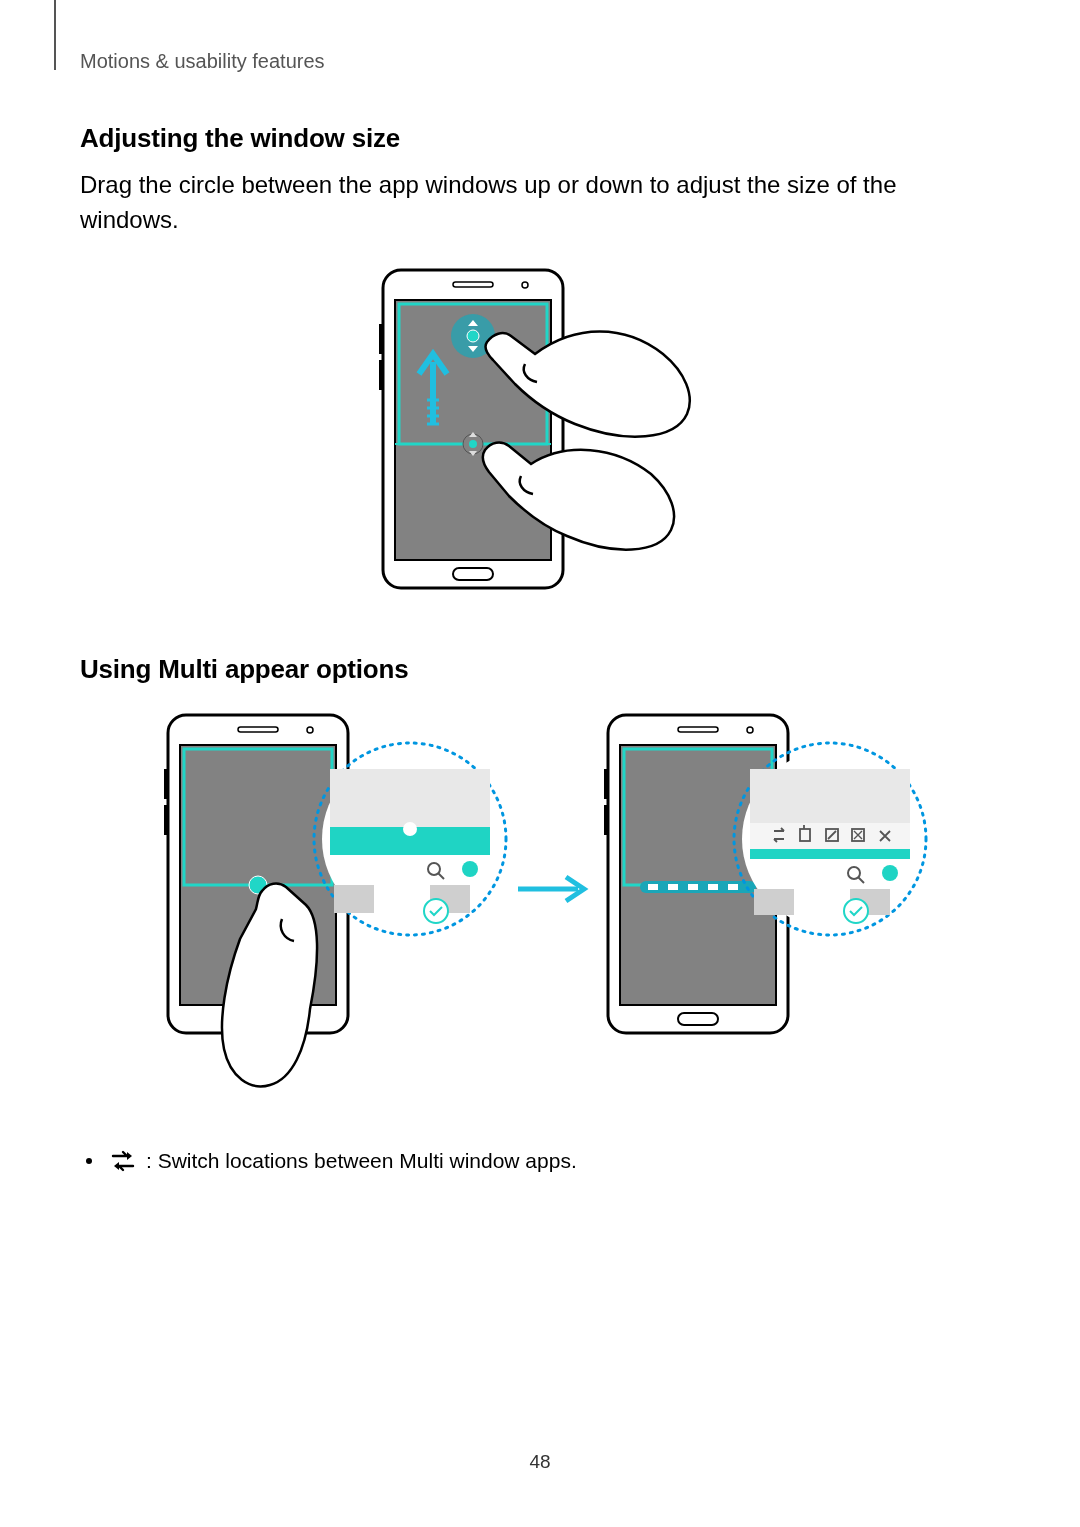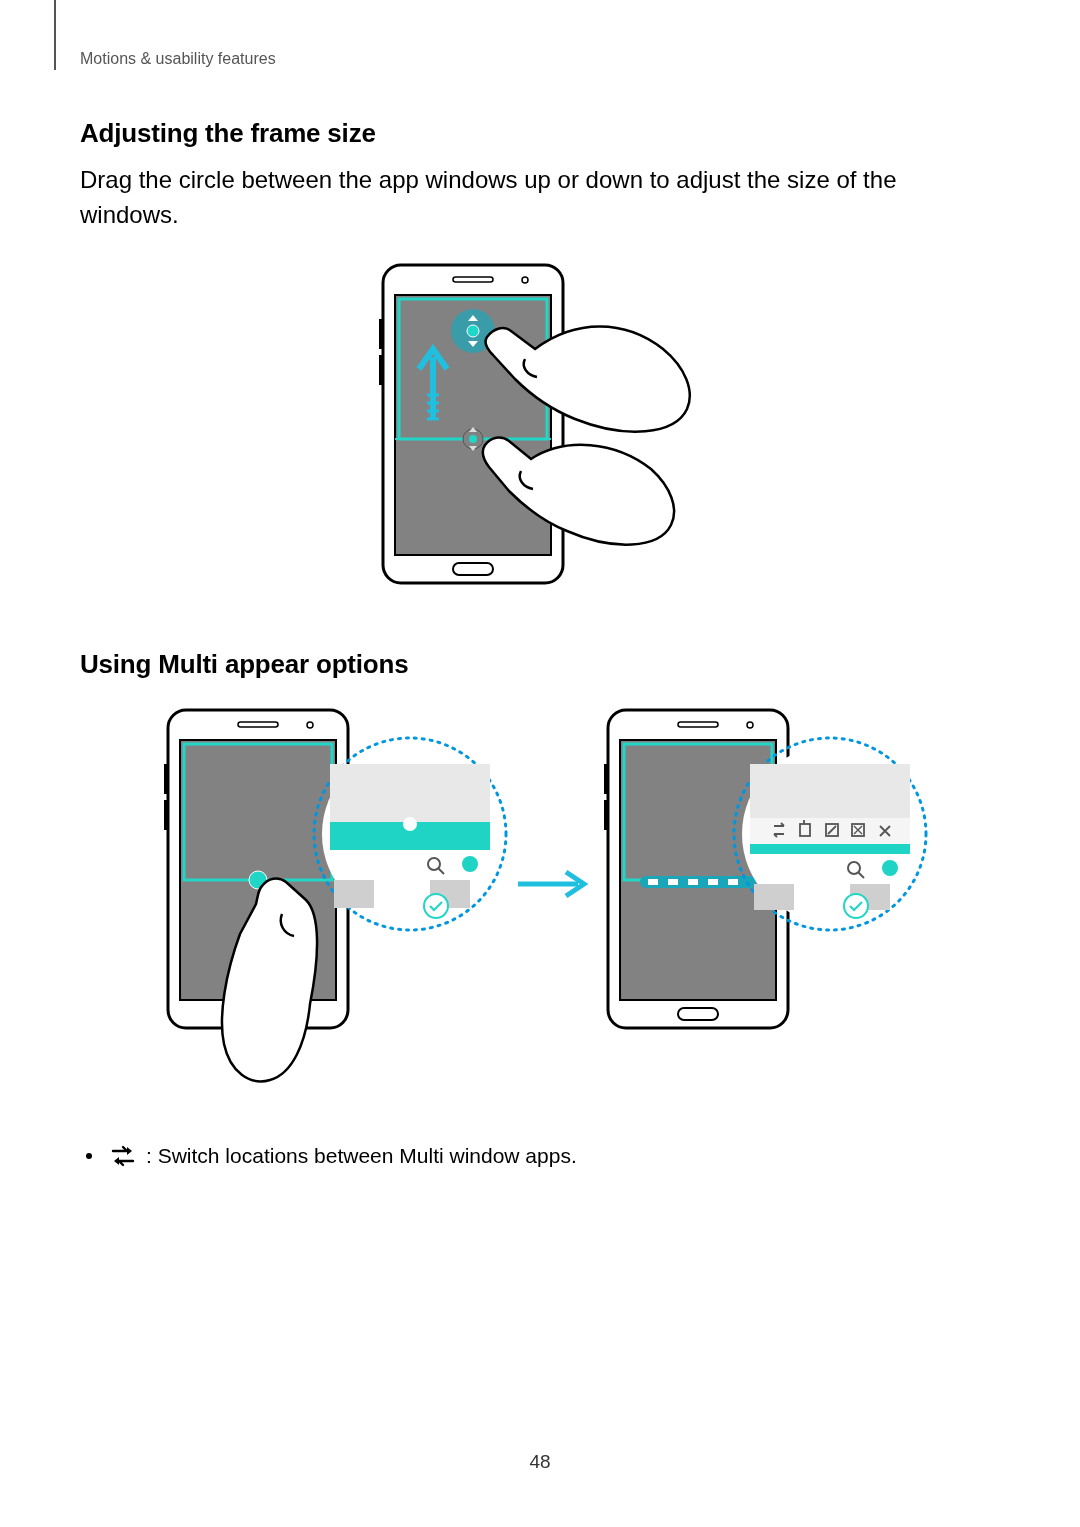--- a/index.html
+++ b/index.html
@@ -16,21 +16,21 @@
   }
   .hdr-rule {
     position: absolute;
     left: 54px;
     top: 0;
     width: 2px;
     height: 70px;
     background: #555;
   }
   .running-head {
-    font-size: 16px;
+    font-size: 20px;
     color: #555;
     margin: 10px 0 50px 0;
   }
   h2.sub {
     font-size: 26px;
     font-weight: 700;
     margin-bottom: 14px;
     letter-spacing: -0.2px;
   }
   p.body {
@@ -69,21 +69,21 @@
 </style>
 </head>
 <body>
 
 <div class="hdr-rule"></div>
 
 <div class="page">
 
   <div class="running-head">Motions &amp; usability features</div>
 
-  <h2 class="sub">Adjusting the frame size</h2>
+  <h2 class="sub">Adjusting the window size</h2>
   <p class="body">Drag the circle between the app windows up or down to adjust the size of the windows.</p>
 
   <div class="fig">
     <svg width="330" height="340" viewBox="0 0 330 340">
 
       <rect x="8" y="6" width="180" height="318" rx="18" fill="#fff" stroke="#000" stroke-width="3"></rect>
       <rect x="20" y="36" width="156" height="260" fill="#828282" stroke="#000" stroke-width="2"></rect>
 
       <rect x="78" y="18" width="40" height="5" rx="2.5" fill="none" stroke="#000" stroke-width="1.5"></rect>
       <circle cx="150" cy="21" r="3" fill="none" stroke="#000" stroke-width="1.5"></circle>

